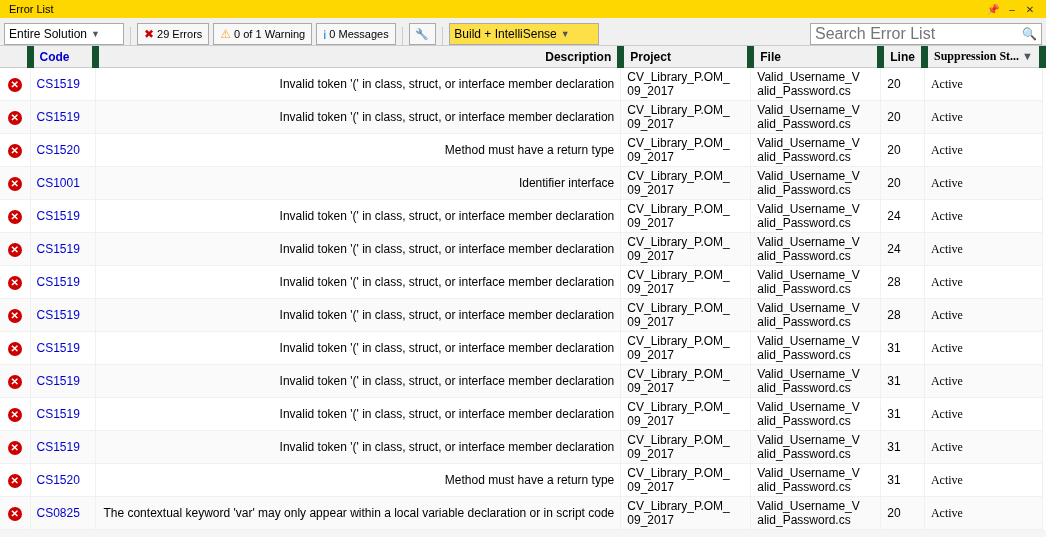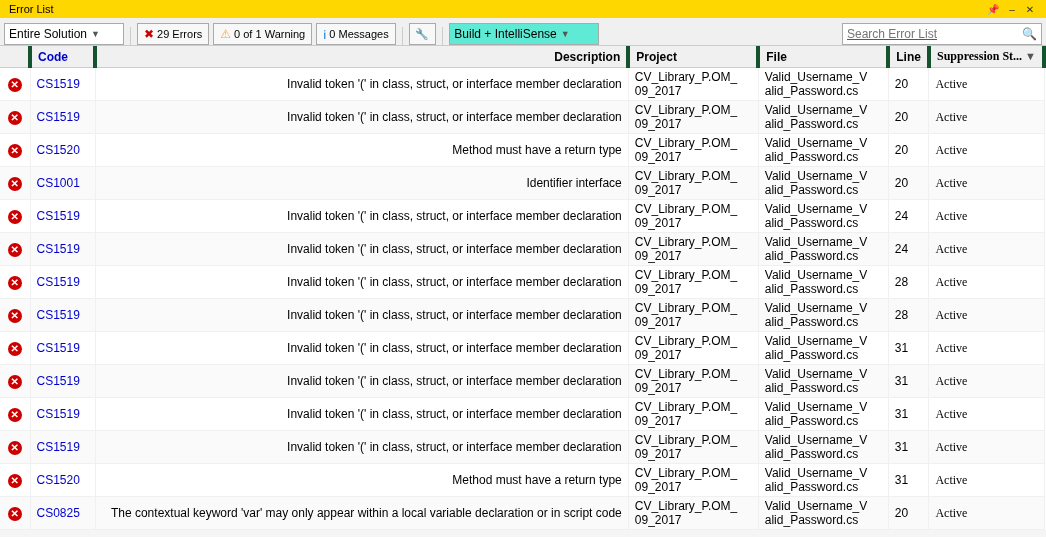--- a/index.html
+++ b/index.html
@@ -85,21 +85,21 @@
     .separator {
       width: 1px;
       height: 18px;
       background: #ccc;
       margin: 0 2px;
     }
 
     .build-dropdown {
       height: 22px;
       border: 1px solid #aaa;
-      background: #5eead4;
+      background: #fde047;
       font-size: 12px;
       padding: 0 4px;
       display: flex;
       align-items: center;
       gap: 4px;
       min-width: 150px;
       cursor: pointer;
     }
 
     .search-box {
@@ -108,25 +108,24 @@
       border: 1px solid #aaa;
       background: white;
       display: flex;
       align-items: center;
       padding: 0 4px;
       min-width: 200px;
     }
     .search-box input {
       border: none;
       outline: none;
-      font-size: 12px;
+      font-size: 16px;
       background: transparent;
       flex: 1;
-      color: #15803d;
-      text-decoration: underline;
+      color: #ec4899;
     }
 
     
     .table-container {
       width: 100%;
       height: calc(537px - 18px - 28px);
       overflow-y: auto;
       overflow-x: hidden;
     }
 
@@ -142,21 +141,21 @@
       position: sticky;
       top: 0;
       z-index: 10;
     }
 
     thead th {
       text-align: left;
       padding: 3px 6px;
       font-weight: 600;
       font-size: 12px;
-      border-right: 4px solid #14532d;
+      border-right: 7px solid #14532d;
       color: #000;
       white-space: nowrap;
       cursor: pointer;
       user-select: none;
     }
 
     tbody tr {
       border-bottom: 1px solid #f0f0f0;
     }
     tbody tr:nth-child(even) { background: #fafafa; }

